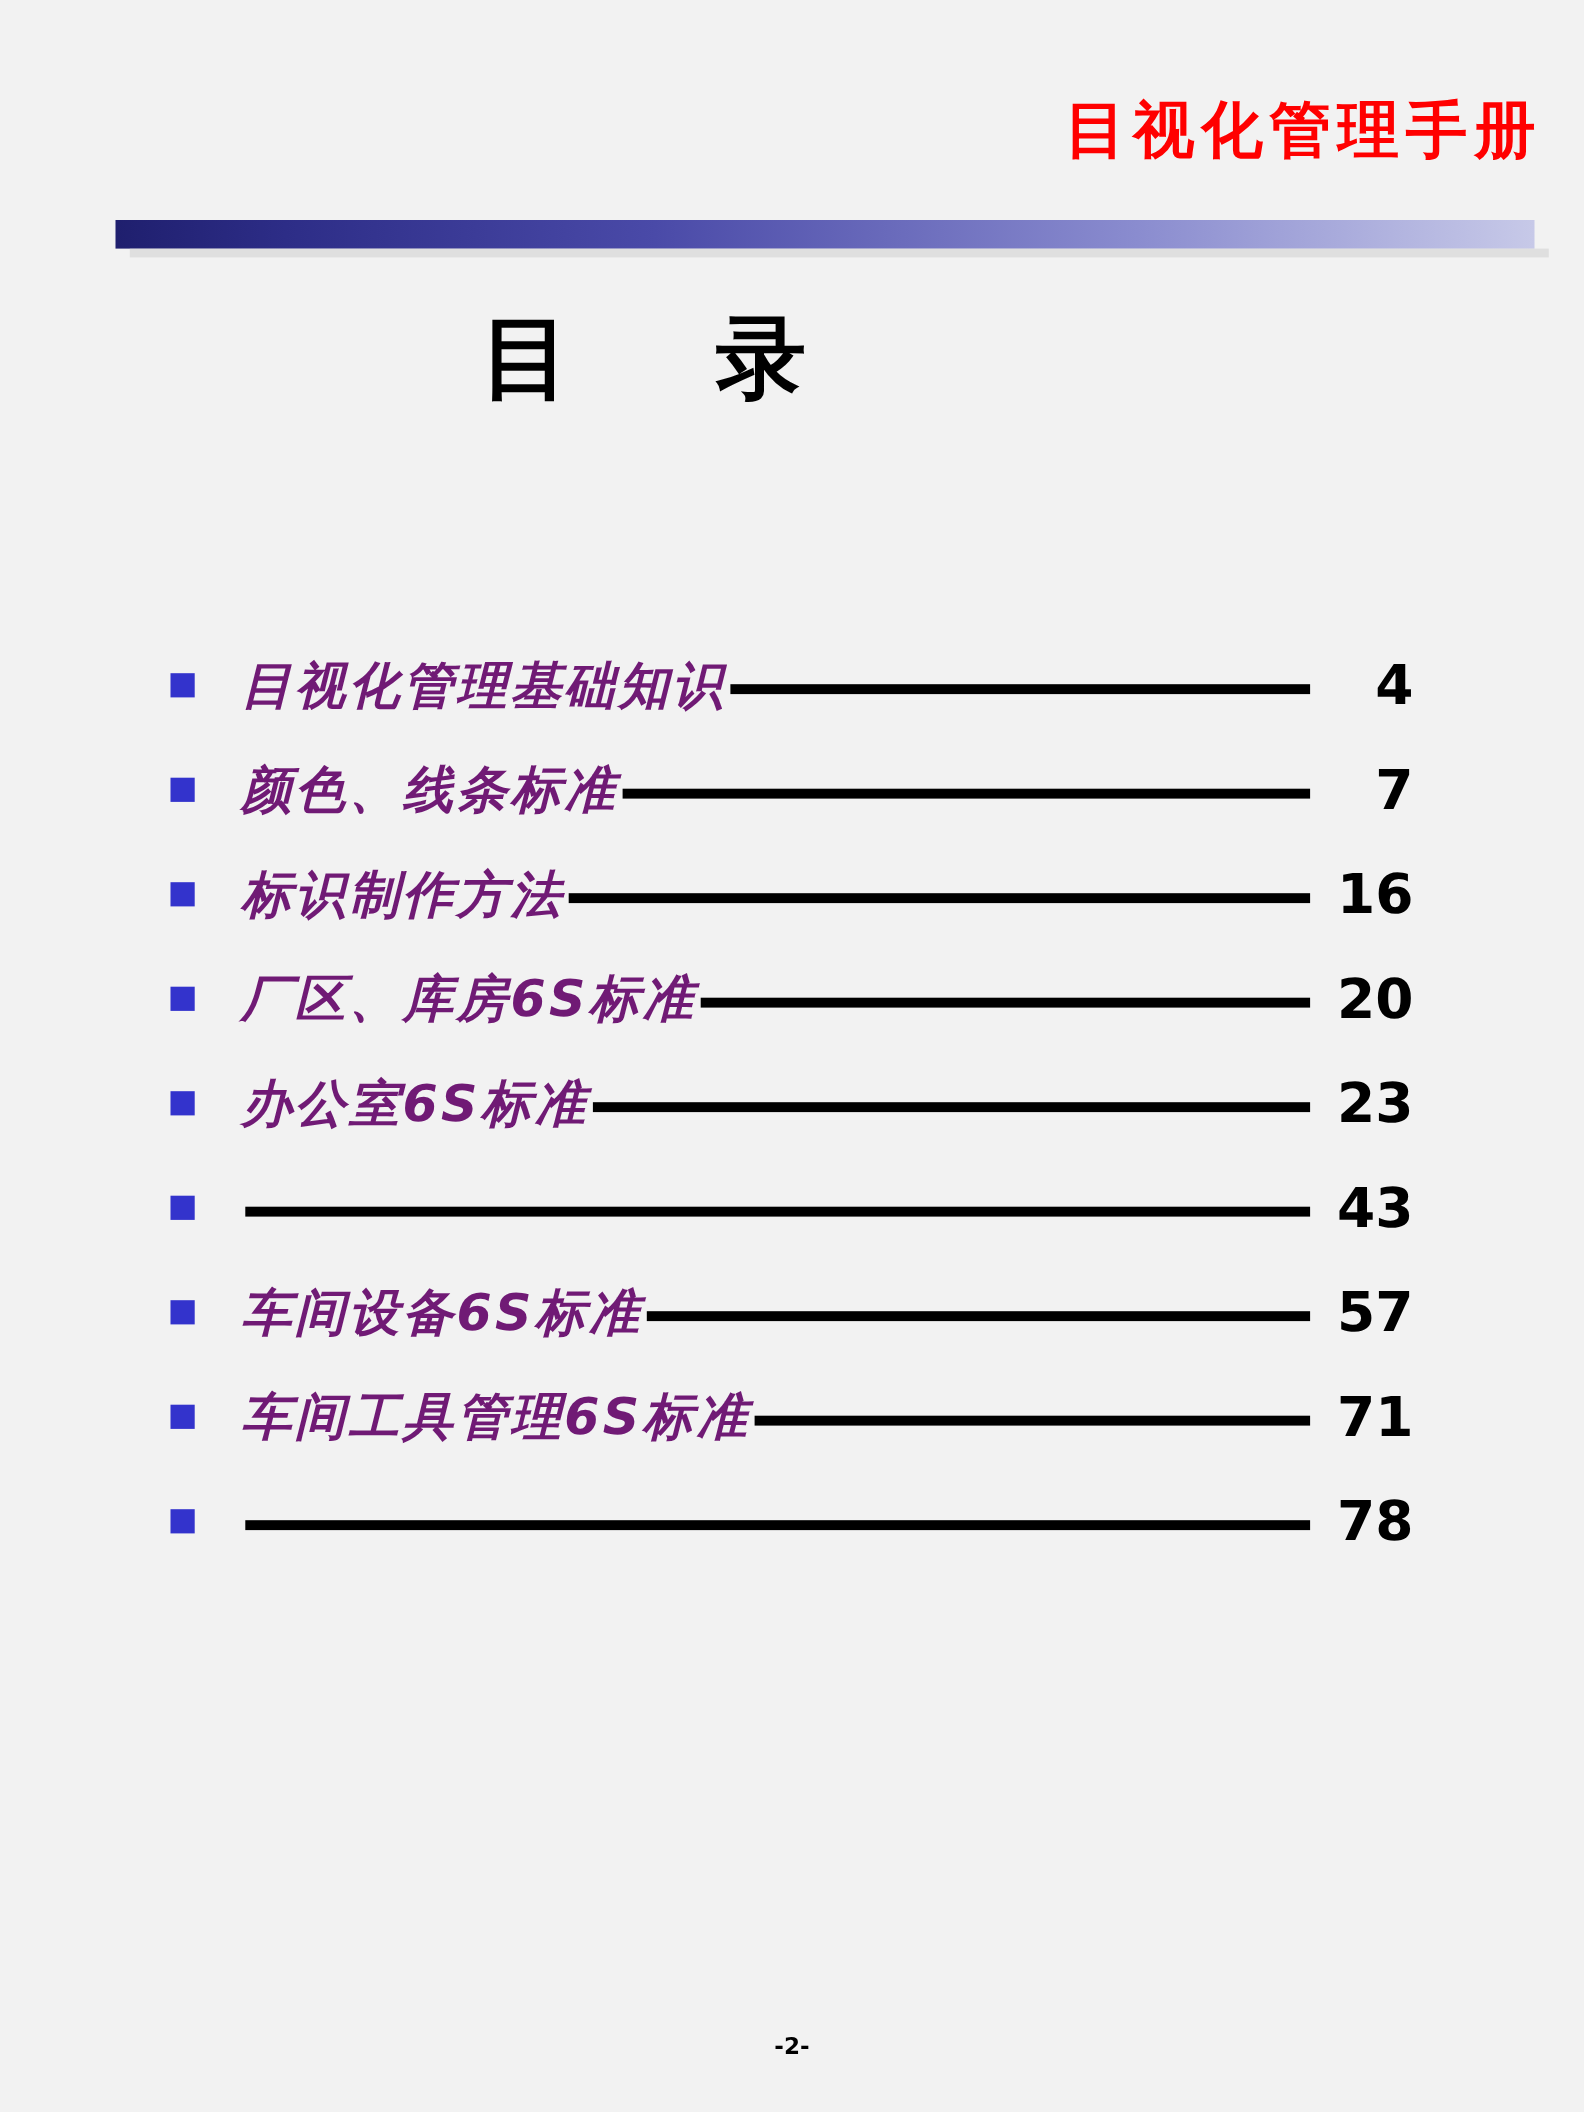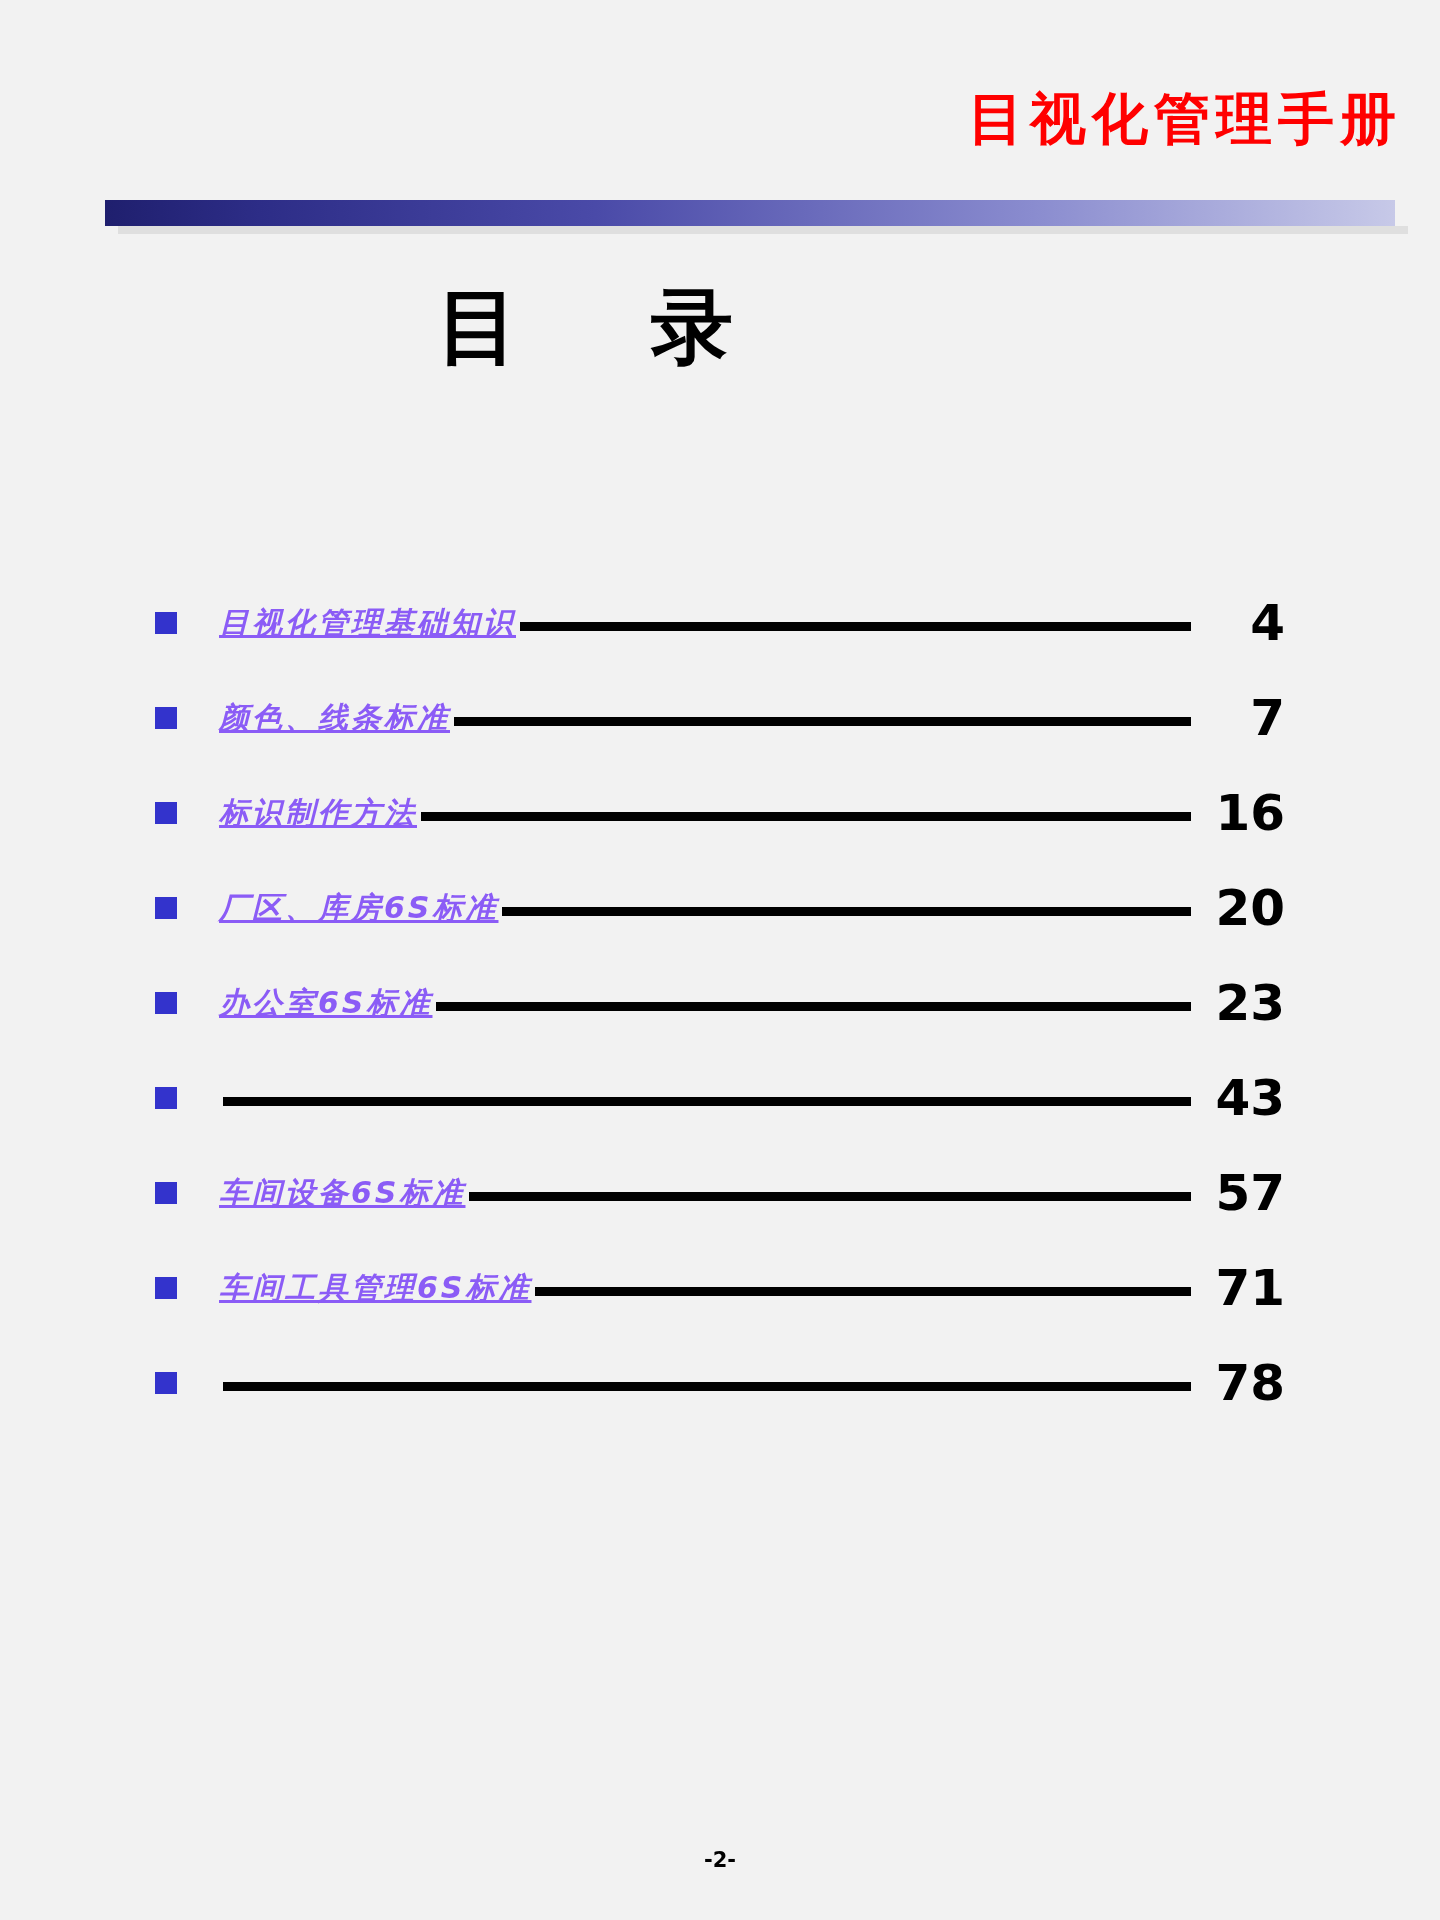--- a/index.html
+++ b/index.html
@@ -89,26 +89,25 @@
     width: 22px;
     height: 22px;
     background: #3333cc;
     flex: 0 0 auto;
     margin-right: 42px;
   }
   .toc-text {
     font-family: "DejaVu Sans", sans-serif;
     font-weight: bold;
     font-style: italic;
-    font-size: 30px;
-    line-height: 1;
-    color: #8b5cf6;
+    font-size: 46px;
+    line-height: 1;
+    color: #701a75;
     white-space: nowrap;
     letter-spacing: 3px;
-    text-decoration: underline;
   }
   .leader {
     flex: 1 1 auto;
     height: 0;
     border-top: 9px solid #000000;
     margin: 0 2px 0 4px;
     position: relative;
     top: 4px;
   }
   .toc-page {

